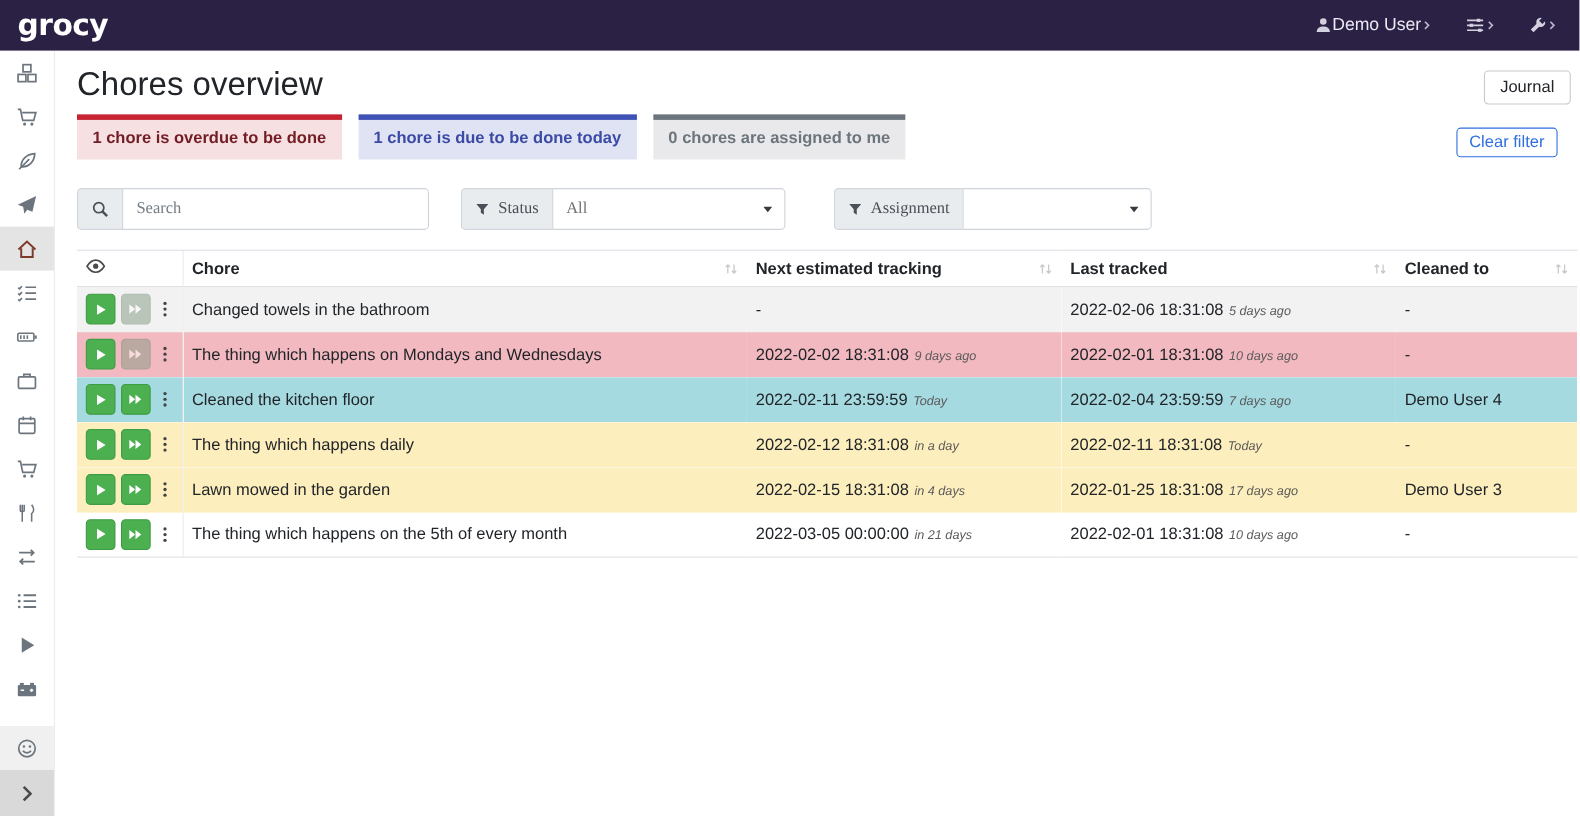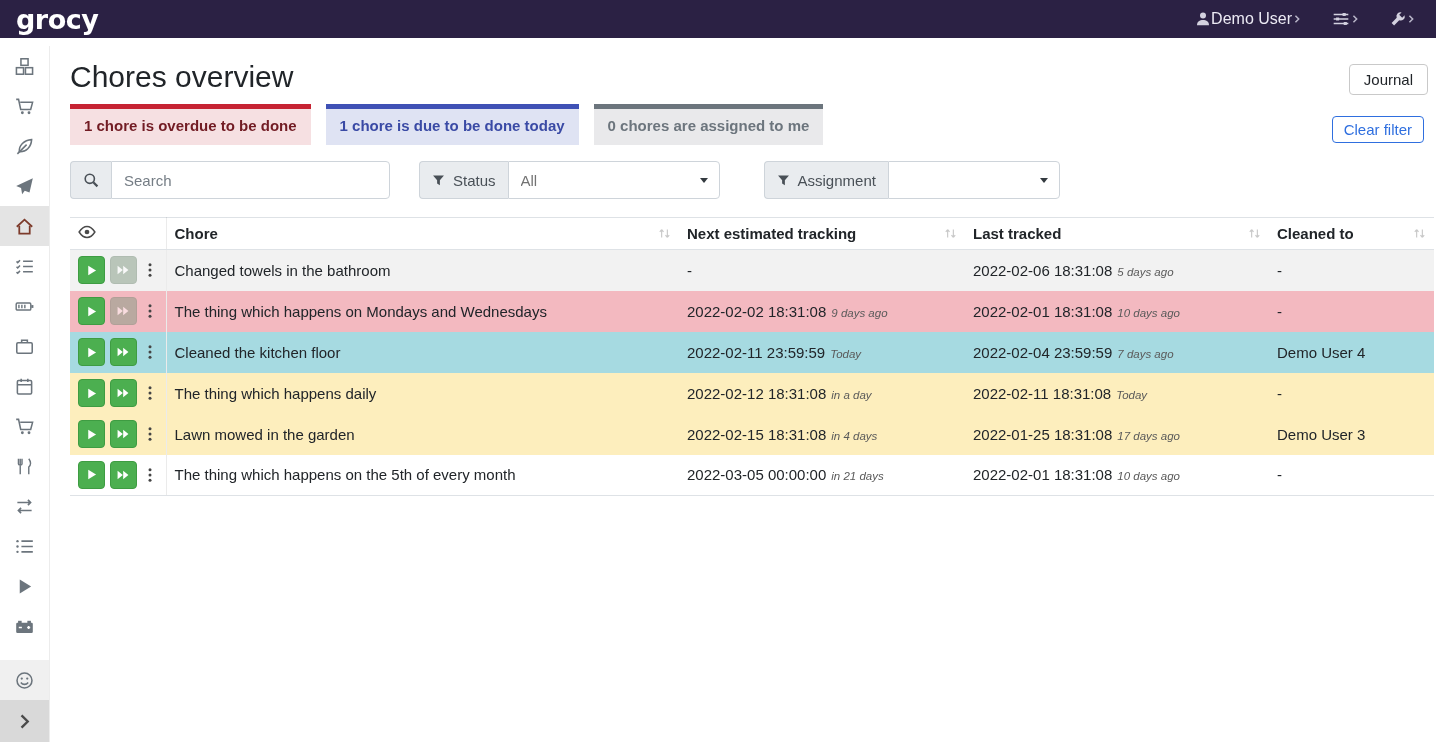--- a/index.html
+++ b/index.html
@@ -5,21 +5,21 @@
   * { box-sizing: border-box; }
   html,body { margin:0; padding:0; }
   body {
     width:1436px; height:742px; overflow:hidden;
     font-family:"Liberation Sans", sans-serif;
     font-size:15px; color:var(--text); background:#fff;
   }
   .icon { display:inline-flex; align-items:center; justify-content:center; line-height:0; }
 
   
-  .navbar { height:38px; background:var(--navbar_bg); display:flex; align-items:center;
+  .navbar { height:46px; background:var(--navbar_bg); display:flex; align-items:center;
             justify-content:space-between; padding:0 20px 0 16px; }
   .brand { color:#fff; font-family:"DejaVu Sans", sans-serif; font-weight:700;
            font-size:27px; letter-spacing:-0.5px; cursor:pointer; }
   .nav-right { display:flex; align-items:center; gap:30px; }
   .nav-group { display:flex; align-items:center; color:#d3d1df; cursor:pointer; }
   .nav-user-label { color:#eceaf4; font-size:16px; font-weight:500; }
   .chev { color:#b9b6c9; }
   .chev svg { width:10px; height:10px; }
 
   
@@ -41,26 +41,26 @@
 
   
   .banner-row { display:flex; align-items:flex-end; margin-top:2px; }
   .banners { display:flex; gap:15px; }
   .banner { border-top:5px solid; padding:8px 14px 11px; font-weight:700; font-size:15px;
             white-space:nowrap; cursor:pointer; }
   .banner.danger    { border-top-color:var(--danger_border);    background:var(--danger_bg);    color:var(--danger_text); }
   .banner.info      { border-top-color:var(--info_border);      background:var(--info_bg);      color:var(--info_text); }
   .banner.warning   { border-top-color:var(--warning_border);   background:var(--warning_bg);   color:var(--warning_text); }
   .banner.secondary { border-top-color:var(--secondary_border); background:var(--secondary_bg); color:var(--secondary_text); }
-  .btn-clear { margin-left:auto; margin-right:10px; margin-bottom:2px; background:#fff;
+  .btn-clear { margin-left:auto; margin-right:18px; margin-bottom:2px; background:#fff;
                border:1px solid var(--primary); color:var(--primary); border-radius:4px;
                padding:4px 11px; font-size:15px; font-family:inherit; cursor:pointer; }
 
   
-  .filter-row { display:flex; align-items:flex-start; margin-top:16px; }
+  .filter-row { display:flex; align-items:flex-start; margin-top:26px;font-family:Liberation Serif, serif; }
   .group { display:flex; height:38px; }
   .addon { display:flex; align-items:center; gap:8px; background:#e9ecef; border:1px solid #ced4da;
            border-right:0; border-radius:4px 0 0 4px; padding:0 12px; color:#495057; white-space:nowrap; }
   .search-group { width:320px; }
   .search-group input { flex:1; min-width:0; border:1px solid #ced4da; border-radius:0 4px 4px 0;
                         padding:0 12px; font-size:15px; color:#495057; font-family:inherit; outline:none; }
   .search-group input::placeholder { color:#757d85; }
   .status-group { margin-left:29px; }
   .assign-group { margin-left:44px; }
   .select-wrap { position:relative; display:inline-flex; }

